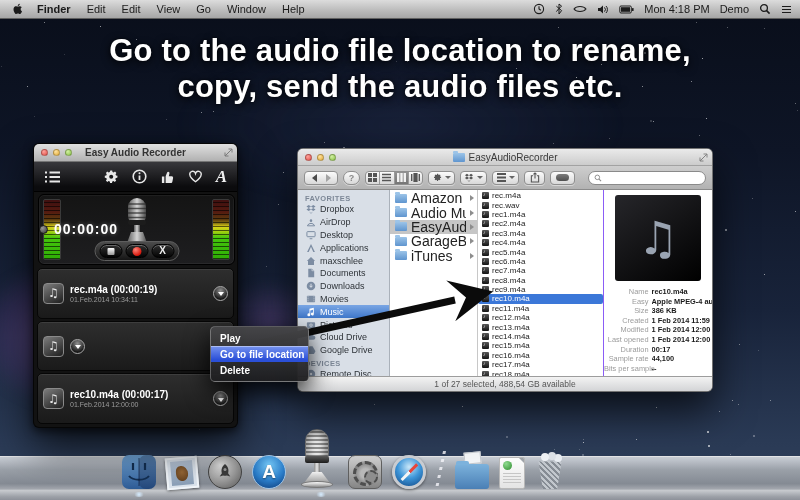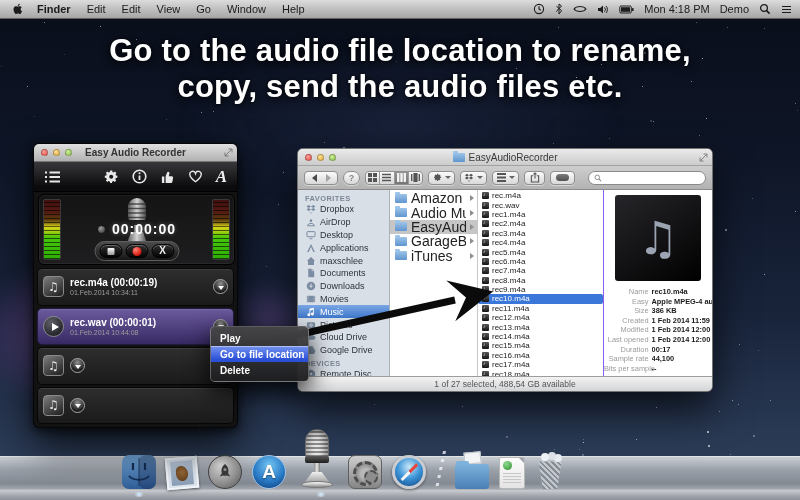--- a/index.html
+++ b/index.html
@@ -32,21 +32,21 @@
 .l-green{background:radial-gradient(circle at 35% 30%,#d2f0a2,#8cc348)}
 .win-resize{position:absolute;right:4px;top:4px;opacity:.65;display:flex}
 .rec-toolbar{height:30px;background:linear-gradient(#38383c,#0b0b0d 85%);display:flex;align-items:center;padding:0 10px;gap:13px;border-bottom:1px solid #000;color:#e8e8e8}
 .rec-toolbar .sp{margin-left:auto}
 .rt-ic{display:flex;align-items:center}
 .font-a{font-family:"Liberation Serif","DejaVu Serif",serif;font-style:italic;font-weight:bold;font-size:17px;line-height:1;color:#f0f0f0}
 .rec-panel{position:absolute;left:4px;top:50px;width:197px;height:71px;background:linear-gradient(#141414,#1e1e20);border:1px solid #000;border-radius:6px;box-shadow:inset 0 0 0 1px rgba(255,255,255,.05)}
 .meter{position:absolute;top:4px;width:18px;height:61px;border:1px solid #3a3a3a;border-radius:2px;background:repeating-linear-gradient(to top,rgba(0,0,0,.6) 0 1px,transparent 1px 4px),linear-gradient(to top,#2fae06 0,#45c60c 36%,#a8cf10 47%,#ddd41a 55%,#8f7d12 60%,#5c3a0e 67%,#541a10 80%,#3f1010 100%)}
 .meter.left{left:4px}.meter.right{right:4px}
 .mic-art{position:absolute;left:50%;top:2px;transform:translateX(-50%);opacity:.95}
-.timer-row{position:absolute;left:0;right:0;top:26px;display:flex;align-items:center;justify-content:center;gap:6px}
+.timer-row{position:absolute;left:0;right:0;top:26px;display:flex;align-items:center;gap:6px}
 .led{width:9px;height:9px;border-radius:50%;background:radial-gradient(circle at 35% 30%,#9a9a9a,#333);border:1px solid #1a1a1a}
 .timer{font-size:14px;font-weight:bold;color:#fff;text-shadow:0 0 4px rgba(255,255,255,.35);letter-spacing:1px}
 .rec-controls{position:absolute;left:50%;bottom:3px;transform:translateX(-50%);display:flex;gap:3px;background:linear-gradient(#4c4c4c,#151515);border:1px solid #5e5e5e;border-radius:10px;padding:2px 4px}
 .ctl{width:23px;height:14px;border-radius:7px;background:linear-gradient(#2f2f2f,#040404);border:1px solid #000;box-shadow:inset 0 1px 0 rgba(255,255,255,.28);display:flex;align-items:center;justify-content:center}
 .stop-shape{width:7px;height:7px;background:linear-gradient(#fff,#979797);border-radius:1px}
 .record-shape{width:9px;height:9px;border-radius:50%;background:radial-gradient(circle at 35% 30%,#ff8478,#d6170c 70%,#7e0a05)}
 .x-label{color:#eee;font-size:10px;font-weight:bold;line-height:1}
 .rec-list{position:absolute;left:3px;right:3px;top:124px;bottom:3px;display:flex;flex-direction:column;gap:2px}
 .rec-row{flex:1;display:flex;align-items:center;gap:6px;padding:0 5px;background:linear-gradient(#2e2e2e,#1a1a1a);border:1px solid #060606;border-radius:5px;box-shadow:inset 0 1px 0 rgba(255,255,255,.08)}
 .rec-row.sel{background:linear-gradient(#6b5a9d,#372a63);border-color:#221a42}
@@ -440,36 +440,32 @@
   <div class="rec-list">
     <div class="rec-row">
       <span class="rec-note"></span>
       <span class="rec-texts">
         <div class="rec-name">rec.m4a (00:00:19)</div>
         <div class="rec-date">01.Feb.2014 10:34:11</div>
       </span>
       <span class="rec-drop"></span>
     </div>
 
-    <div class="rec-row sel">
-      <span class="rec-note play"></span>
-      <span class="rec-texts">
-        <div class="rec-name">rec.wav (00:00:01)</div>
-        <div class="rec-date">01.Feb.2014 10:44:08</div>
-      </span>
-      <span class="rec-drop"></span>
-    </div>
 
     <div class="rec-row">
       <span class="rec-note"></span>
       <span class="rec-drop"></span>
     </div>
 
     <div class="rec-row">
       <span class="rec-note"></span>
+      <span class="rec-texts">
+        <div class="rec-name">rec10.m4a (00:00:17)</div>
+        <div class="rec-date">01.Feb.2014 12:00:00</div>
+      </span>
       <span class="rec-drop"></span>
     </div>
 
   </div>
 </div>
 
 <div class="fwin">
   <div class="f-titlebar">
     <span class="lights">
       <span class="light l-red"></span>

